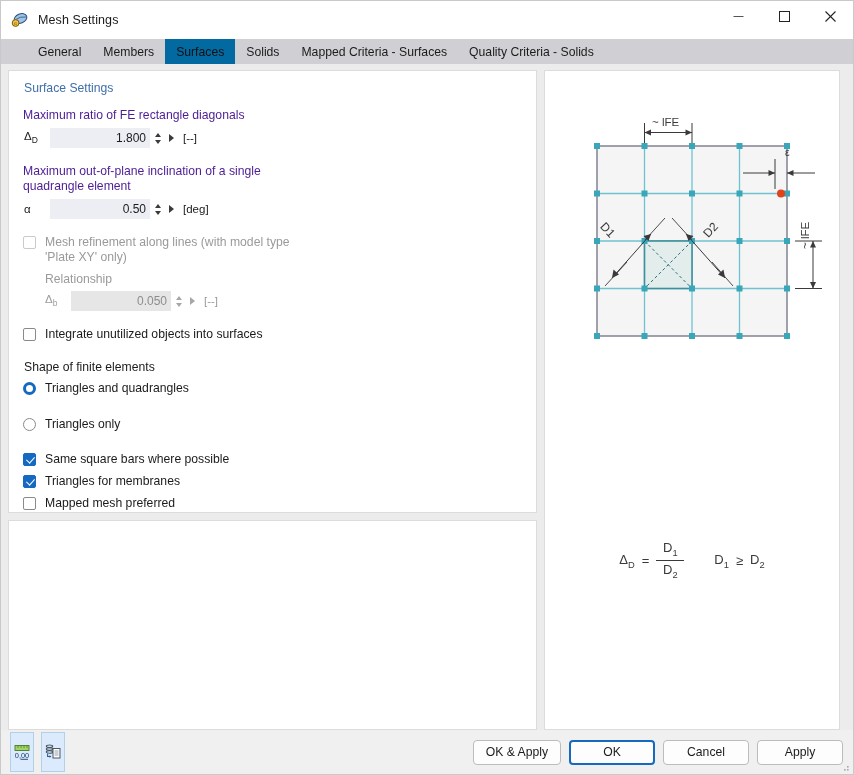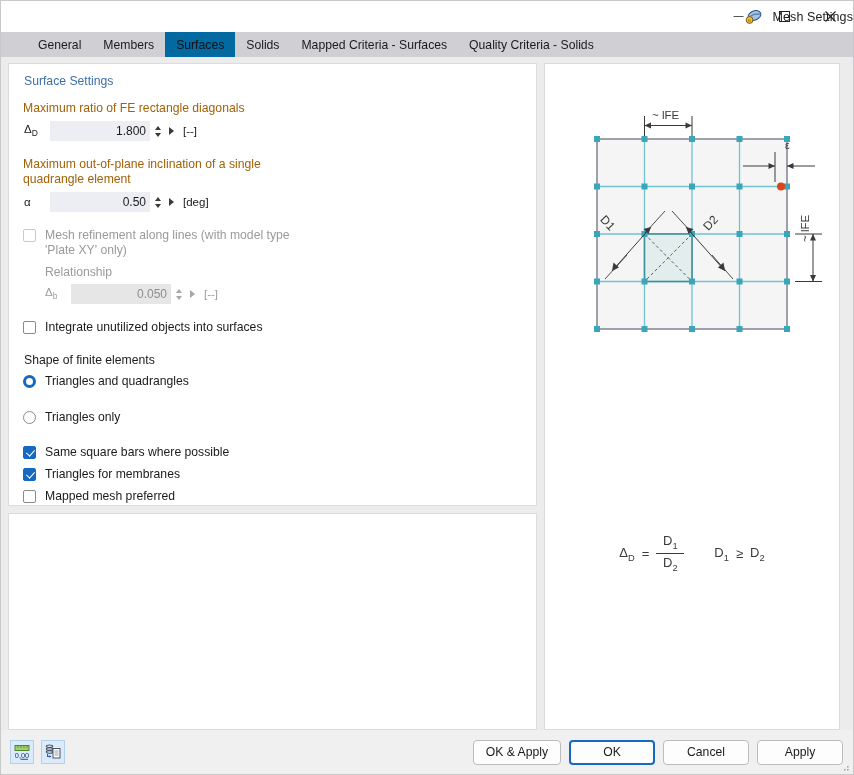--- a/index.html
+++ b/index.html
@@ -14,27 +14,26 @@
     width: 854px; height: 775px;
     background: #f0f0f0;
     border: 1px solid #c9c9c9;
     box-sizing: border-box;
     display: flex;
     flex-direction: column;
   }
 
   
   .titlebar {
-    height: 31px;
+    height: 38px;
     background: #ffffff;
     display: flex;
     align-items: center;
     flex: 0 0 auto;
     position: relative;
-    justify-content: flex-end;
   }
   .title-icon {
     width: 18px; height: 18px;
     margin-left: 10px; margin-right: 9px;
     position: relative;
     flex: 0 0 auto;
   }
   .title-text {
     font-size: 12.5px;
     color: #1b1b1b;
@@ -119,21 +118,21 @@
   }
 
   
   .group-title {
     color: #3f6fa8;
     font-size: 12.2px;
     margin: 1px 0 13px 1px;
   }
   .field-label {
     font-size: 12.2px;
-    color: #a16207;
+    color: #4c1d95;
     line-height: 15px;
     margin-bottom: 5px;
   }
   .sym-row {
     display: flex;
     align-items: center;
     height: 20px;
     margin-bottom: 16px;
   }
   .sym {
@@ -265,21 +264,21 @@
     flex: 0 0 auto;
     background: #f0f0f0;
     display: flex;
     align-items: center;
     padding: 0 10px 0 9px;
     box-sizing: border-box;
     position: relative;
   }
   .tool-icons { display: flex; gap: 7px; }
   .tool-icon {
-    width: 24px; height: 24px;
+    width: 24px; height: 40px;
     background: #dbeafc;
     border: 1px solid #b4cfe8;
     box-sizing: border-box;
     display:flex; align-items:center; justify-content:center;
     position: relative;
   }
   .btns { margin-left: auto; display: flex; gap: 8px; }
   .btn {
     height: 25px;
     min-width: 86px;

